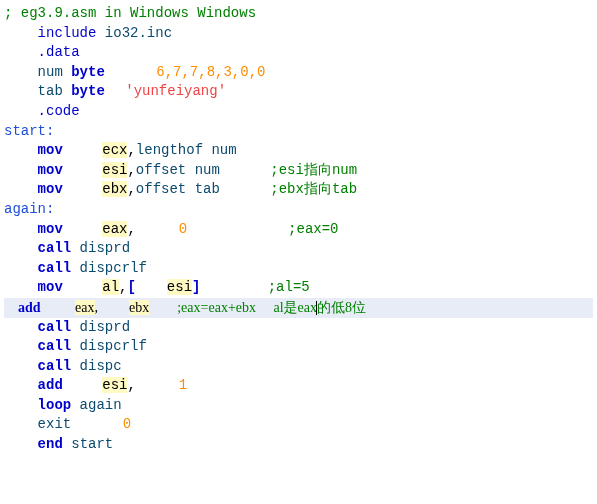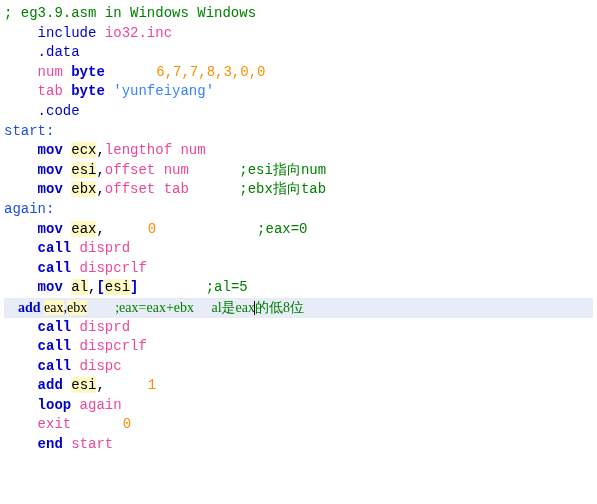--- a/index.html
+++ b/index.html
@@ -16,24 +16,24 @@
       white-space: pre;
       position: relative;
     }
     .line.highlighted {
       background: #e8ecf7;
       font-family: Liberation Serif, serif;
     }
     .comment { color: #008000; }
     .keyword { color: #0000cd; font-weight: bold; }
     .directive { color: #0000cd; }
-    .register { color: #000000; background: #fff9c4; }
+    .register { color: #000000; background: #fff9c4; margin-left: 31px; }
     .number { color: #ff8c00; padding-left: 43px; }
-    .string { color: #3b82f6; }
-    .identifier { color: #ec4899; }
+    .string { color: #ef4444; padding-left: 12px; }
+    .identifier { color: #0c4a6e; }
     .label { color: #1d4ed8; font-family: Liberation Mono, monospace; }
     .punct { color: #000000; }
     .bracket { color: #0000cd; font-weight: bold; }
     .caret {
       display: inline-block;
       border-left: 1px solid #000;
       height: 1em;
       vertical-align: text-bottom;
       margin-left: -1px;
     }

